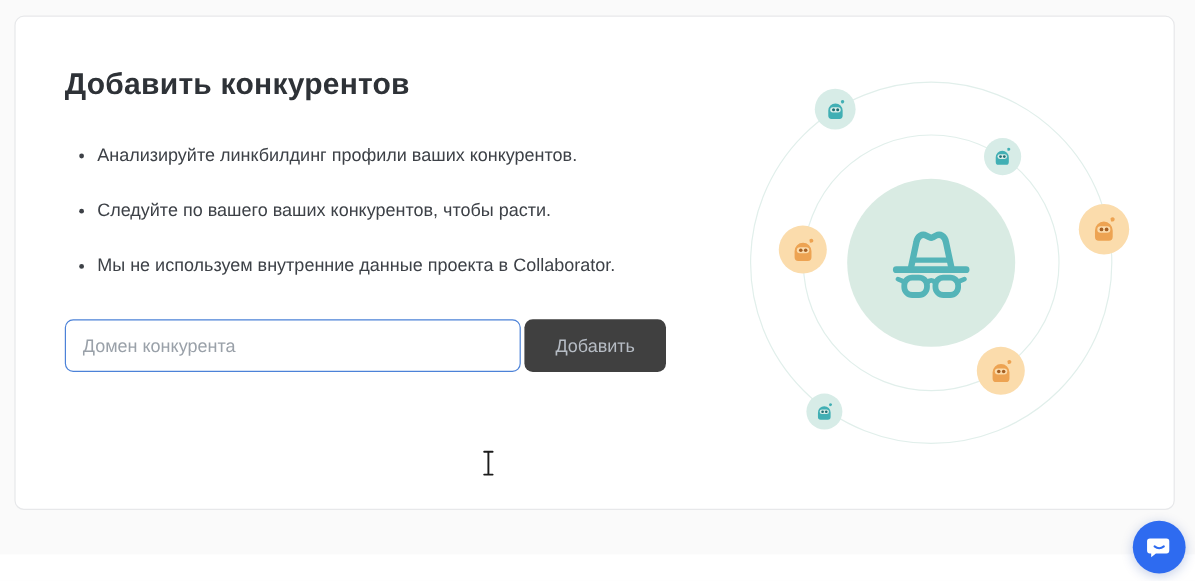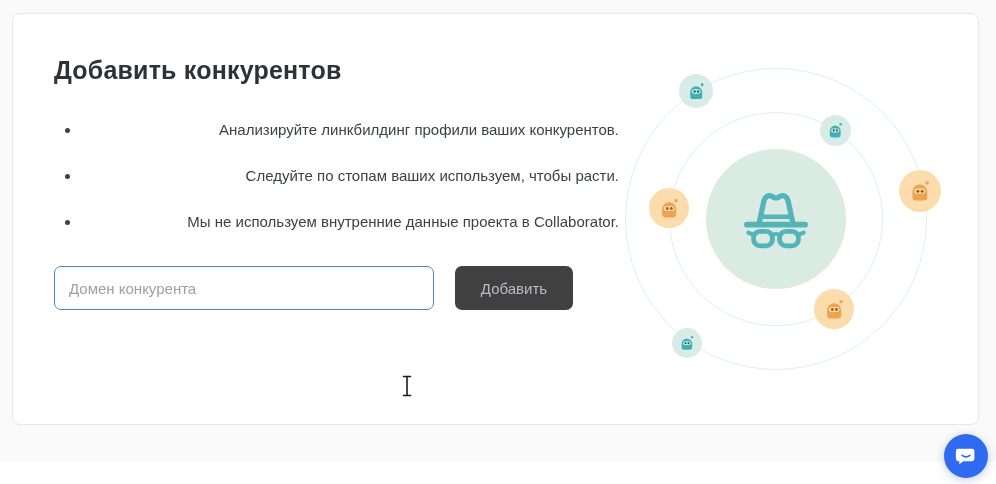--- a/index.html
+++ b/index.html
@@ -23,26 +23,26 @@
   }
   .content { position:absolute; left:41px; top:42px; width:565px; }
   .page-title {
     margin:0 0 26px 0;
     font-size:25px; font-weight:700; color:#2e3237; letter-spacing:.2px;
   }
   .desc { margin:0; font-size:15px; line-height:23px; color:#3d4147; }
   .desc .line { display:block; }
   .video-link { color:#3e7de7; text-decoration:none; cursor:pointer; }
   .yt-icon { display:inline-block; vertical-align:-1px; margin-left:6px; line-height:0; }
-  .bullet-list { margin:36px 0 0 0; padding:0 0 0 27px;text-align:right; }
+  .bullet-list { margin:36px 0 0 0; padding:0 0 0 27px; }
   .bullet-list li {
     font-size:15px; color:#3d4147; margin-bottom:28px; line-height:18px;
   }
   .bullet-list li:last-child { margin-bottom:0; }
-  .form-row { display:flex; gap:21px; margin-top:35px; }
+  .form-row { display:flex; gap:3px; margin-top:35px; }
   .domain-input {
     width:380px; height:44px;
     border:1.5px solid #4c82d8; border-radius:7px;
     padding:0 14px; font-size:15px; color:#30343a;
     font-family:"Liberation Sans", sans-serif;
     outline:none; background:#fff;
   }
   .domain-input::placeholder { color:#9aa1a9; }
   .add-button {
     width:118px; height:44px;
@@ -75,21 +75,21 @@
 <body>
 
 <div class="card">
 
   <div class="content">
     <h1 class="page-title">Добавить конкурентов</h1>
 
 
     <ul class="bullet-list">
       <li>Анализируйте линкбилдинг профили ваших конкурентов.</li>
-      <li>Следуйте по стопам ваших используем, чтобы расти.</li>
+      <li>Следуйте по вашего ваших конкурентов, чтобы расти.</li>
       <li>Мы не используем внутренние данные проекта в Collaborator.</li>
     </ul>
 
     <div class="form-row">
       <input class="domain-input" type="text" placeholder="Домен конкурента" style="">
       <button class="add-button" disabled="">Добавить</button>
     </div>
   </div>
 
   <div class="illustration">

